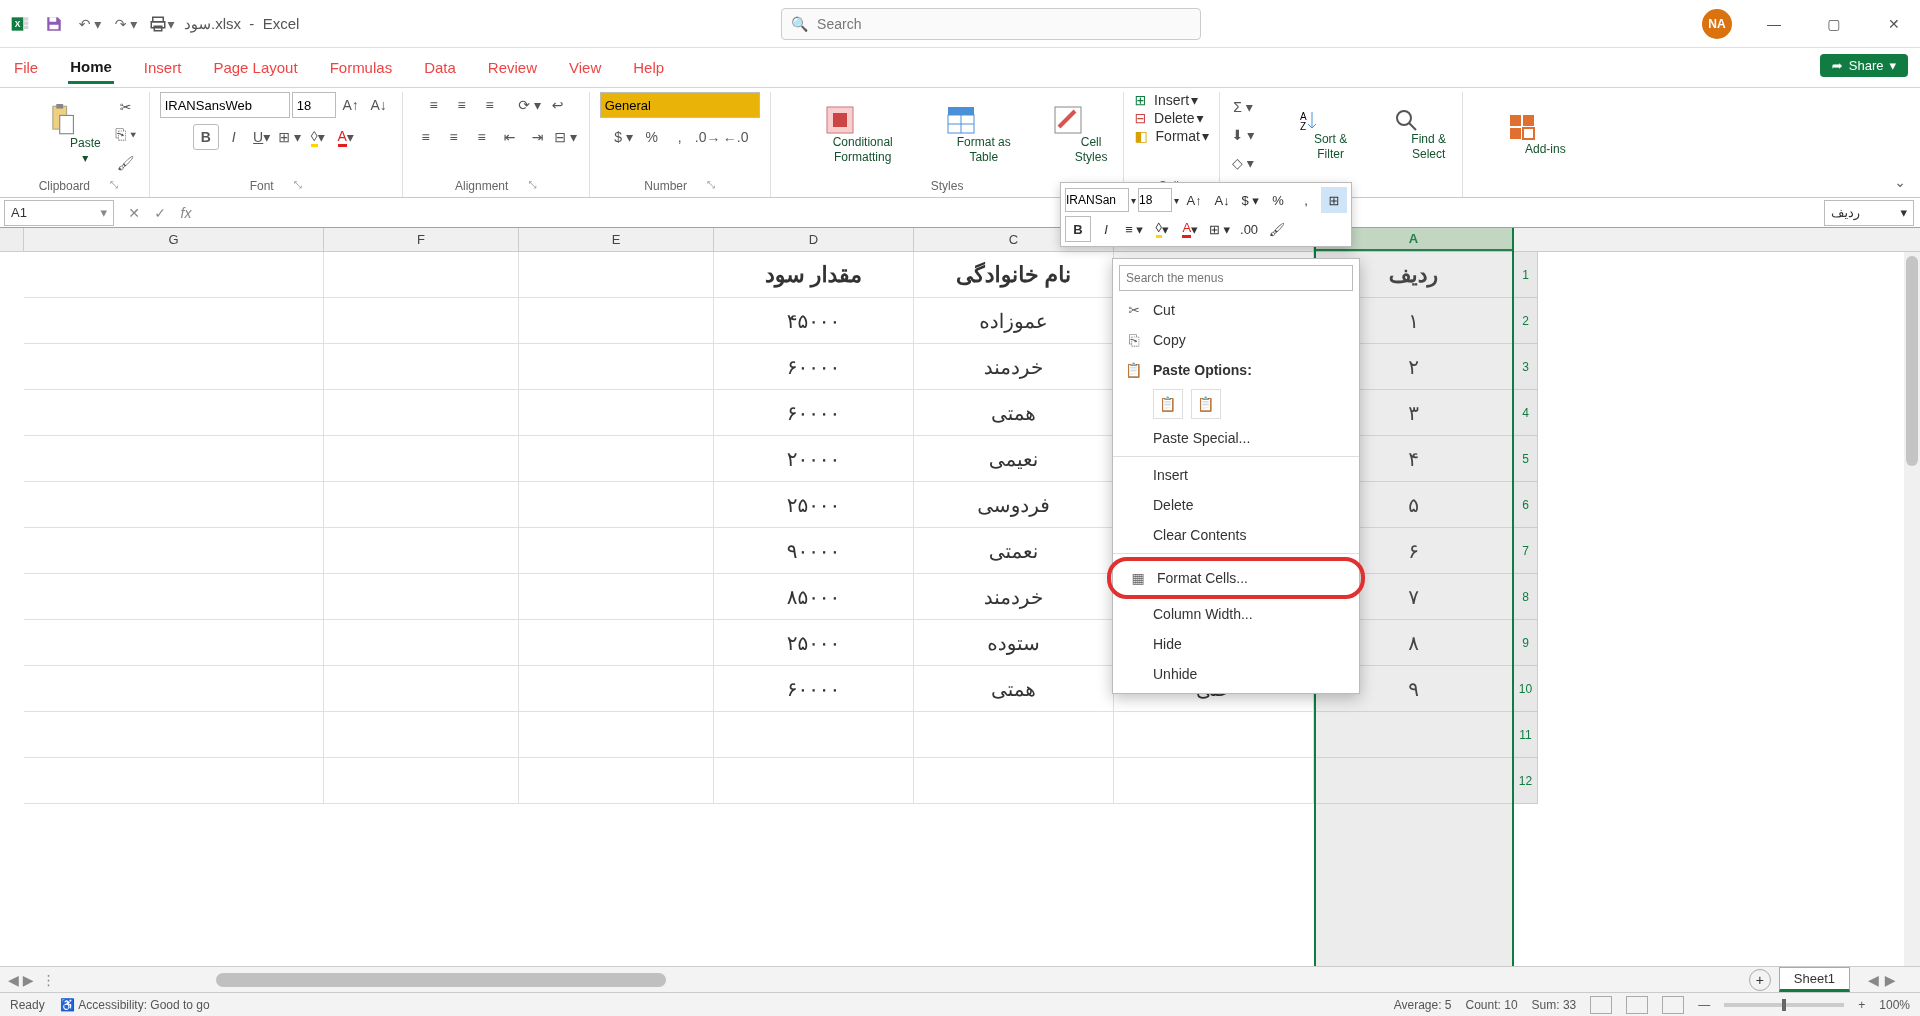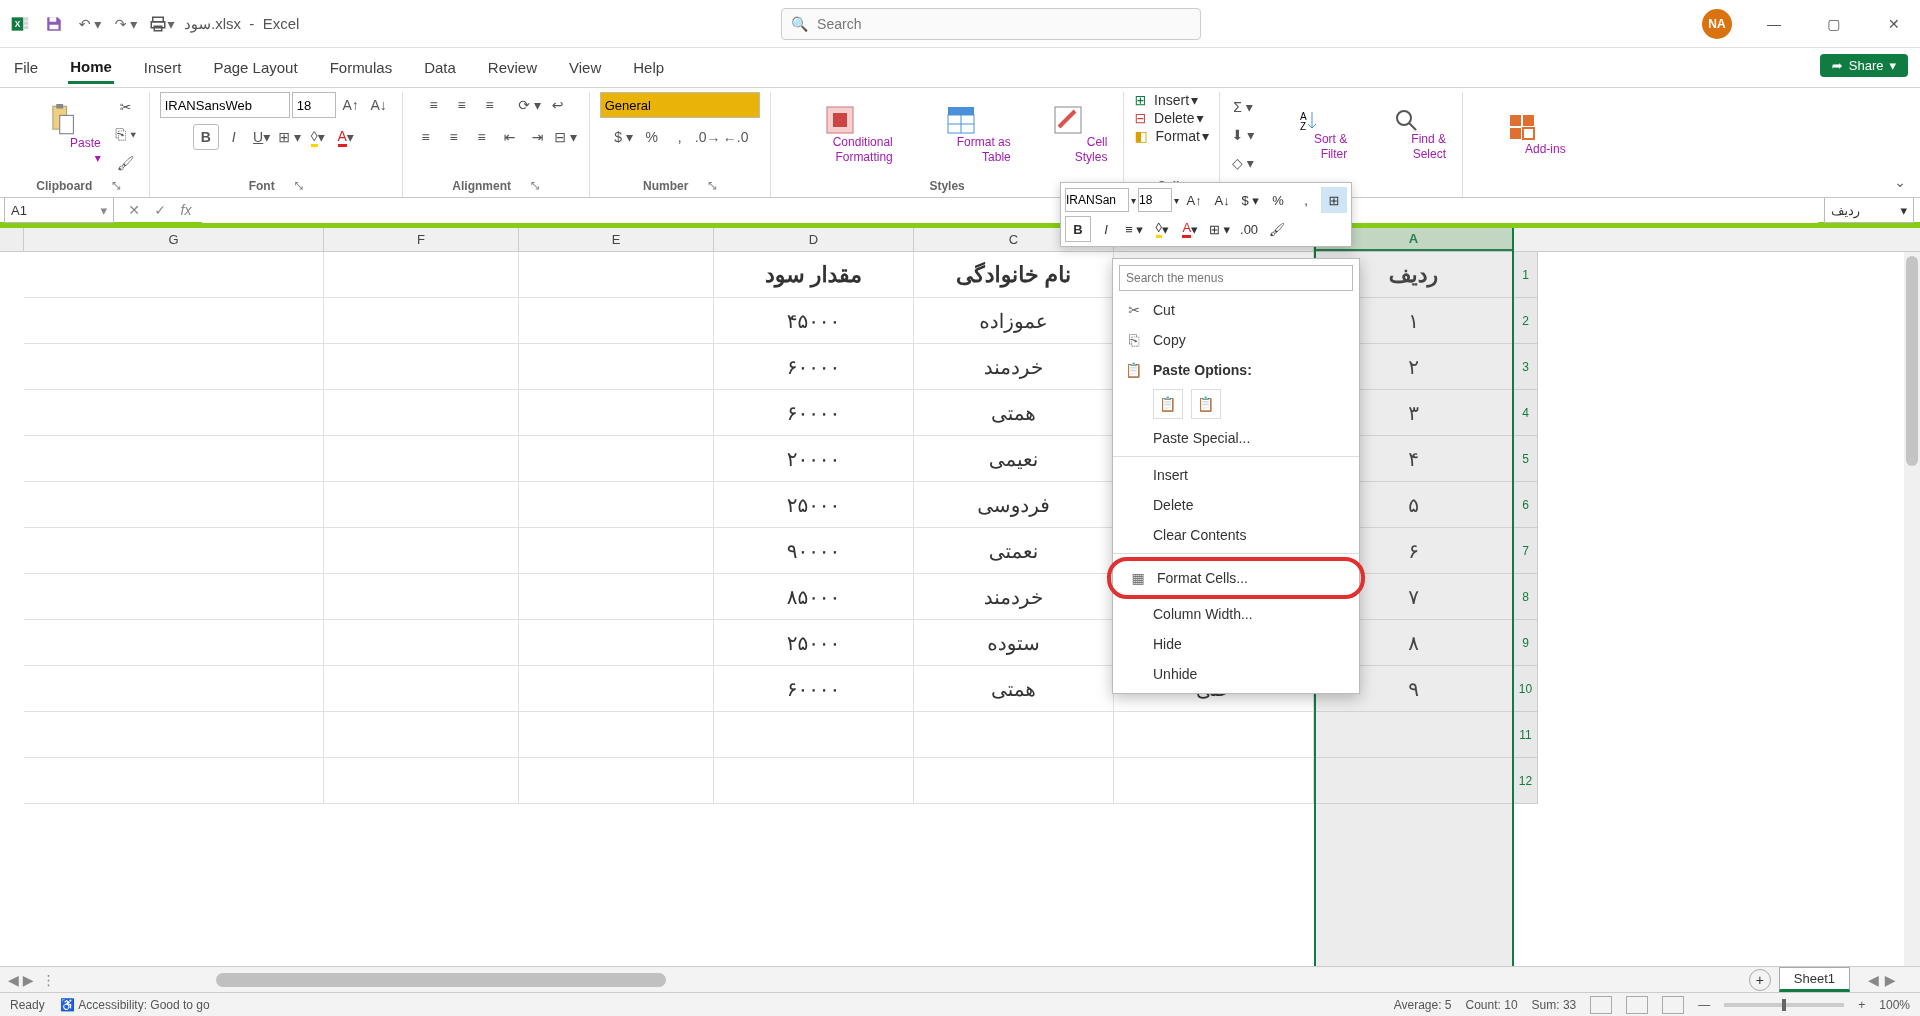--- a/index.html
+++ b/index.html
@@ -12,44 +12,44 @@
 .titlebar .save-icon { color:#4b4b4b; }
 .titlebar .qat-btn { width:28px; height:28px; display:flex; align-items:center; justify-content:center; color:#666; cursor:pointer; }
 .titlebar .title-text { font-size:15px; color:#555; }
 .titlebar .search-box { flex:0 0 420px; margin-left:auto; margin-right:auto; height:32px; border:1px solid #ccc; border-radius:4px; display:flex; align-items:center; padding:0 10px; gap:8px; color:#777; background:#fafafa; }
 .titlebar .right { display:flex; align-items:center; gap:24px; margin-left:20px; }
 .titlebar .avatar { width:30px; height:30px; border-radius:50%; background:#d9720f; color:#fff; display:flex; align-items:center; justify-content:center; font-size:12px; font-weight:bold; }
 .titlebar .win-btn { width:36px; height:36px; display:flex; align-items:center; justify-content:center; color:#555; cursor:pointer; }
 
 
 .tabs { height:40px; background:#fff; display:flex; align-items:center; padding:0 12px; gap:28px; border-bottom:1px solid #d4d4d4; position:relative; }
-.tabs .tab { font-size:15px; color:#404040; cursor:pointer; padding:6px 2px; }
+.tabs .tab { font-size:15px; color:#ef4444; cursor:pointer; padding:6px 2px; }
 .tabs .tab.active { font-weight:600; border-bottom:3px solid #107c41; color:#1a1a1a; }
 .tabs .share-btn { position:absolute; right:12px; top:6px; background:#107c41; color:#fff; padding:4px 12px; border-radius:4px; font-size:13px; display:flex; align-items:center; gap:6px; cursor:pointer; }
 
 
 .ribbon { height:110px; background:#fff; display:flex; border-bottom:1px solid #c8c8c8; padding:4px 8px 0 8px; }
 .rib-group { display:flex; flex-direction:column; align-items:center; padding:0 10px; border-right:1px solid #e0e0e0; }
 .rib-group:last-child { border-right:none; }
 .rib-group .g-body { flex:1; display:flex; align-items:center; gap:6px; }
-.rib-group .g-label { font-size:12px; color:#666; padding:2px 0 4px 0; display:flex; align-items:center; gap:20px;font-weight:bold; }
+.rib-group .g-label { font-size:12px; color:#666; padding:2px 0 4px 0; display:flex; align-items:flex-start; gap:20px; }
 .rib-group .g-label .dlg { font-size:10px; color:#888; }
 .rib-btn { display:flex; flex-direction:column; align-items:center; justify-content:center; padding:4px 6px; cursor:pointer; border-radius:3px; min-width:34px; }
-.rib-btn .lbl { font-size:12px; color:#a21caf; text-align:right; line-height:1.2;margin-left:46px; }
+.rib-btn .lbl { font-size:12px; color:#14532d; text-align:center; line-height:1.2;margin-left:46px; }
 .rib-small { width:26px; height:26px; display:flex; align-items:center; justify-content:center; cursor:pointer; border-radius:3px; color:#555; }
 .font-name { width:130px; height:26px; border:1px solid #bbb; font-size:13px; padding:0 4px; }
 .font-size { width:44px; height:26px; border:1px solid #bbb; font-size:13px; padding:0 4px; }
 .num-fmt { width:160px; height:26px; border:1px solid #bbb; font-size:13px; padding:0 4px; background:#eab308; }
 .vcol { display:flex; flex-direction:column; gap:2px; }
 .hrow { display:flex; gap:2px; align-items:center; }
 .collapse-btn { position:absolute; right:14px; bottom:8px; font-size:14px; color:#666; cursor:pointer; }
 .ribbon-wrap { position:relative; }
 
 
-.formula-bar { height:30px; background:#fff; display:flex; align-items:center; border-bottom:6px solid #84cc16; }
+.formula-bar { height:30px; background:#fff; display:flex; align-items:center; border-bottom:1px solid #84cc16; }
 .name-box { width:110px; height:26px; border:1px solid #bbb; margin:0 4px; padding:0 6px; font-size:13px; display:flex; align-items:center; justify-content:space-between; }
 .fx-btns { display:flex; gap:2px; padding:0 4px; }
 .fx-btn { width:24px; height:24px; display:flex; align-items:center; justify-content:center; color:#888; }
 .fx-input { flex:1; height:26px; border:none; padding:0 6px; font-size:13px; }
 .cellfmt-box { width:90px; height:26px; border:1px solid #bbb; margin:0 6px; display:flex; align-items:center; justify-content:space-between; padding:0 6px; font-size:13px; direction:rtl; }
 
 
 .mini-toolbar { position:absolute; top:182px; left:1060px; background:#fff; border:1px solid #bbb; box-shadow:0 3px 10px rgba(0,0,0,0.2); padding:4px; display:flex; flex-direction:column; gap:3px; z-index:50; }
 .mini-toolbar .row { display:flex; gap:2px; align-items:center; }
 .mini-toolbar .mbtn { min-width:26px; height:26px; border:1px solid transparent; display:flex; align-items:center; justify-content:center; font-size:13px; cursor:pointer; padding:0 3px; }

